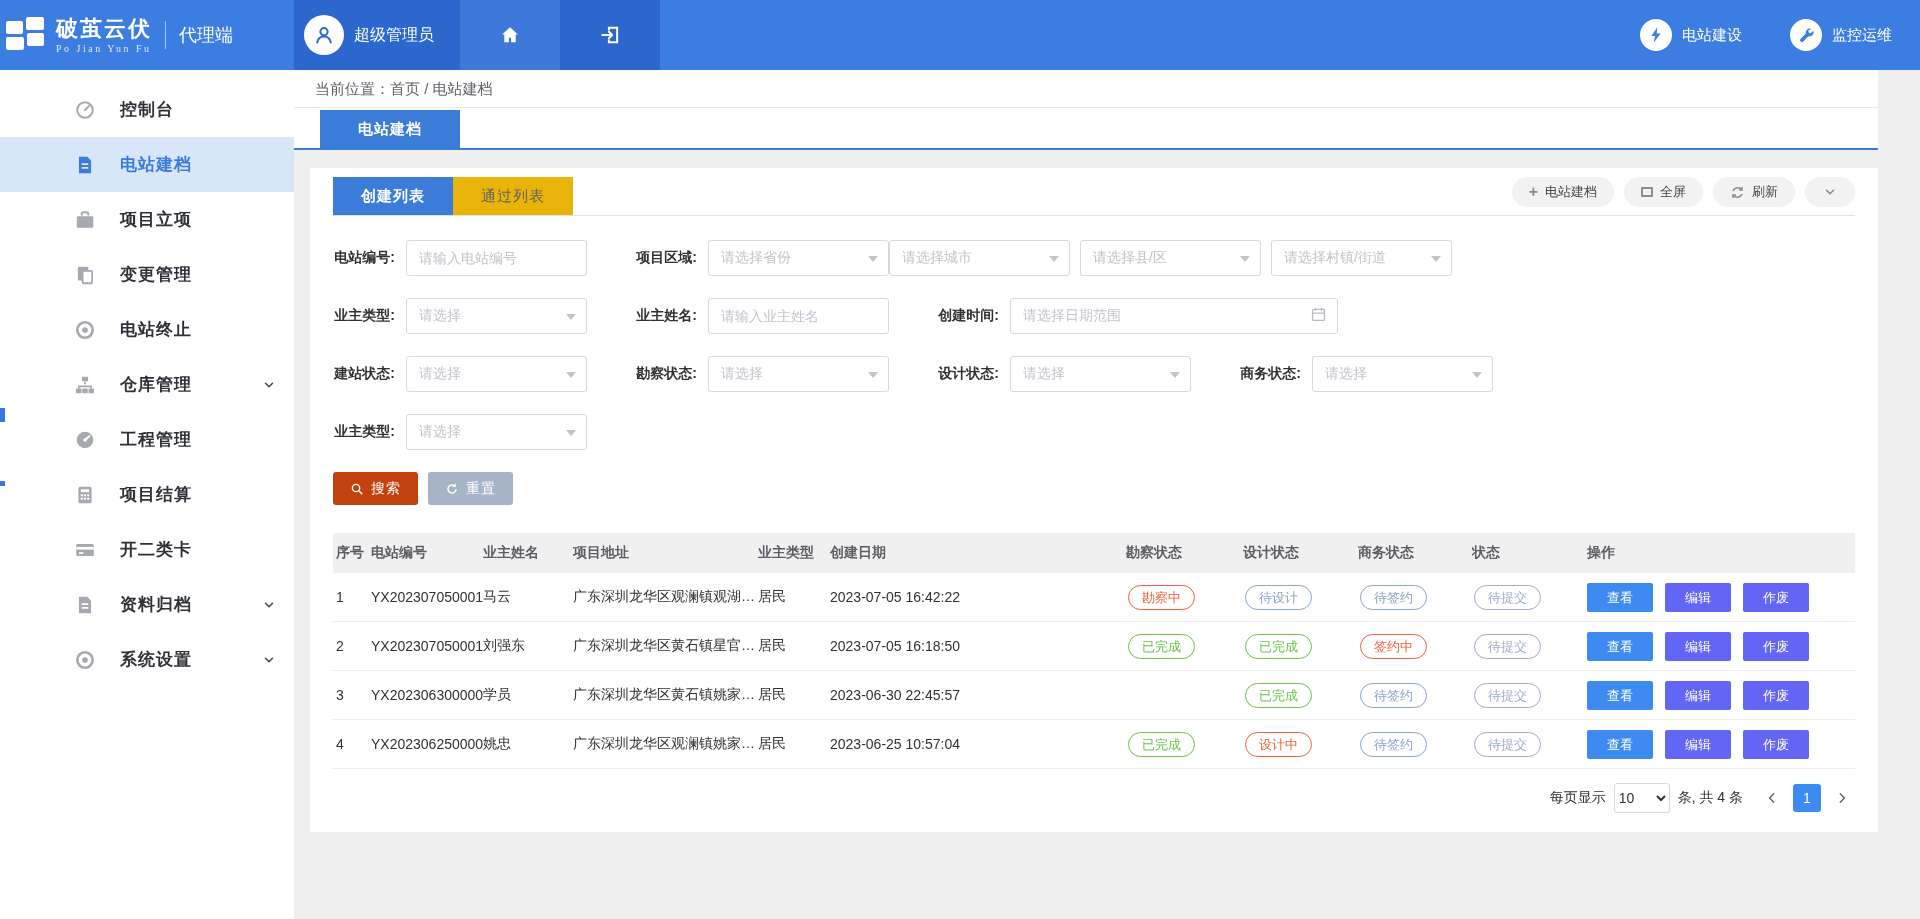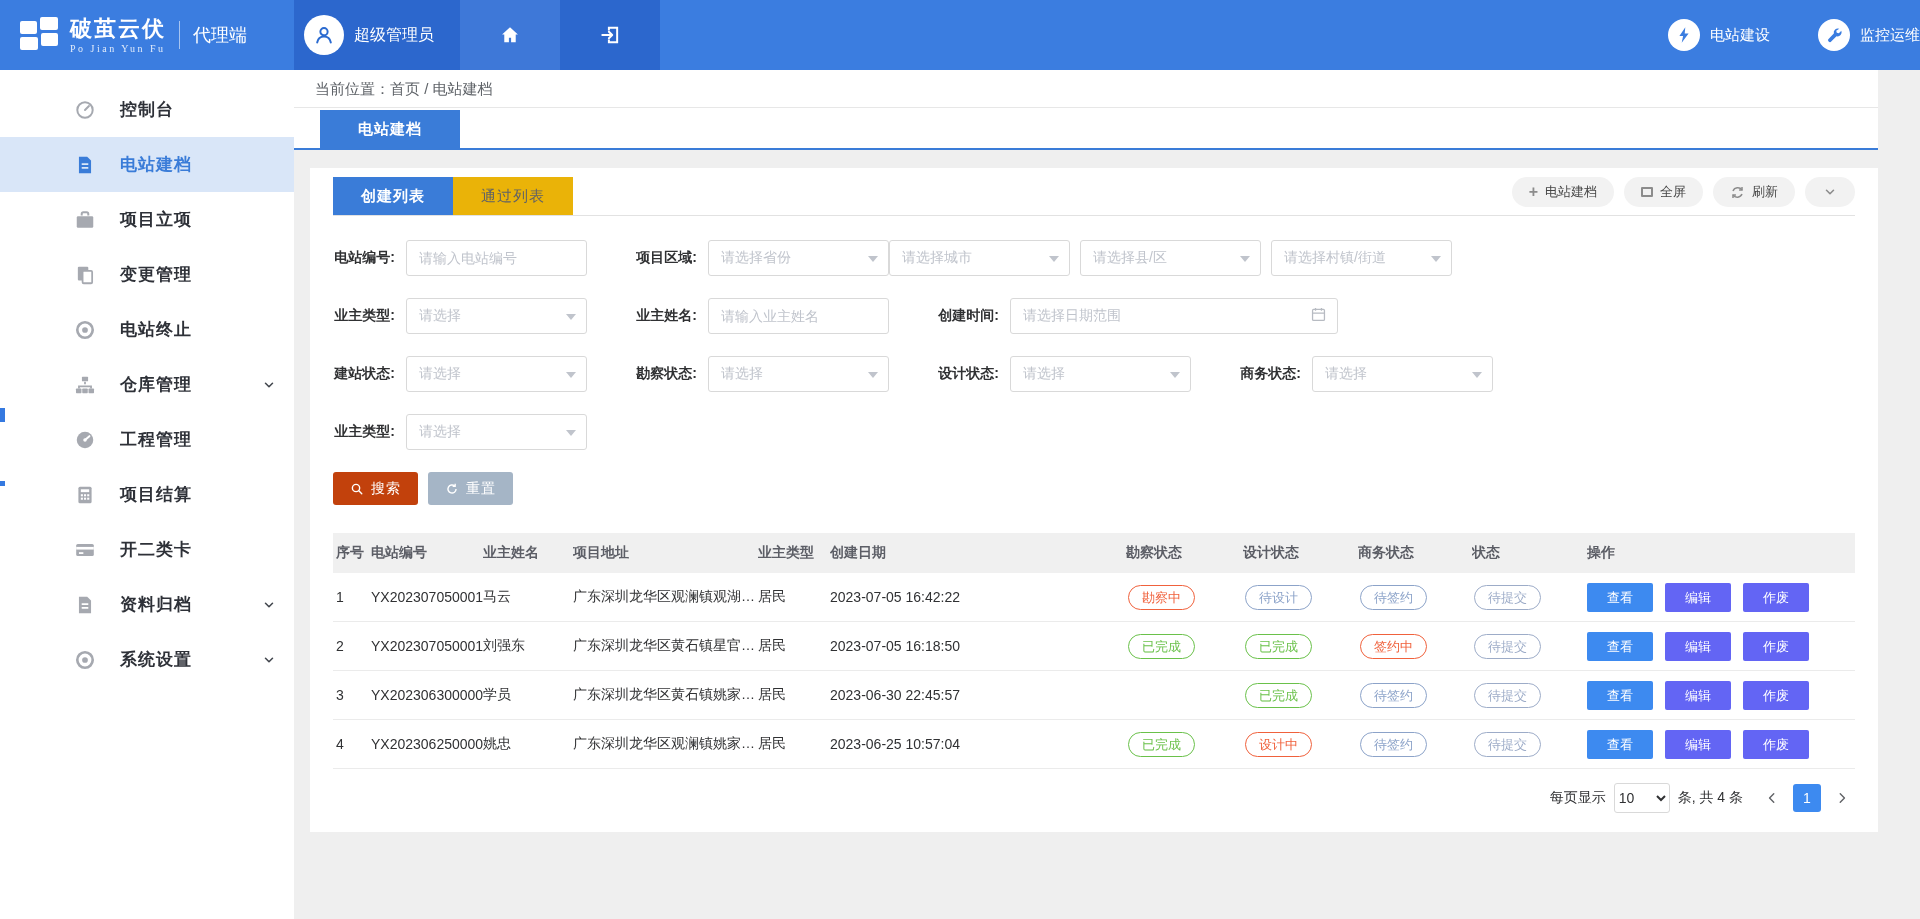--- a/index.html
+++ b/index.html
@@ -2,39 +2,39 @@
 <html><head>
 <meta charset="utf-8">
 <style>
   * { margin:0; padding:0; box-sizing:border-box; }
   html,body { width:1920px; height:919px; overflow:hidden; }
   body { font-family:"Liberation Sans","DejaVu Sans",sans-serif; color:#303133; background:#efefef; }
   .app { position:relative; width:1920px; height:919px; }
 
   
   header { position:absolute; top:0; left:0; right:0; height:70px; background:#3b7de0; display:flex; align-items:stretch; }
-  .logo-area { width:294px; display:flex; align-items:center; padding-left:20px; }
+  .logo-area { width:294px; display:flex; align-items:center; padding-left:6px; }
   .logo-mark { position:relative; width:40px; height:36px; margin-right:10px; flex:none; }
   .logo-mark i { position:absolute; background:#fff; border-radius:2px; }
   .logo-mark .t1 { left:0; top:4px; width:17px; height:13px; }
   .logo-mark .t2 { left:20px; top:0; width:18px; height:13px; }
   .logo-mark .t3 { left:0; top:20px; width:18px; height:13px; }
   .logo-mark .t4 { left:21px; top:16px; width:17px; height:13px; }
   .logo-title { color:#fff; font-size:22px; font-weight:bold; letter-spacing:2px; line-height:24px; }
   .logo-sub { color:rgba(255,255,255,.85); font-size:10px; letter-spacing:2.5px; margin-top:2px;font-family:Liberation Serif, serif; }
   .logo-divider { width:1px; height:28px; background:rgba(255,255,255,.55); margin:0 13px; }
   .portal { color:#fff; font-size:18px; }
   .user-block { background:#2c67cd; display:flex; align-items:center; padding:0 18px 0 10px; gap:10px; min-width:166px; cursor:pointer; }
   .avatar { width:40px; height:40px; border-radius:50%; background:#fff; display:flex; align-items:center; justify-content:center; }
   .user-name { color:#fff; font-size:16px; white-space:nowrap; }
   .hbtn { width:100px; display:flex; align-items:center; justify-content:center; cursor:pointer; }
   .hbtn.home { background:#3e78d8; }
   .hbtn.exit { background:#2c67cd; }
   .hspace { flex:1; }
-  .qlinks { display:flex; gap:48px; }
+  .qlinks { display:flex; gap:48px; margin-right:28px; }
   .qlink { display:flex; align-items:center; gap:10px; cursor:pointer; }
   .qcircle { width:32px; height:32px; border-radius:50%; background:#fff; display:flex; align-items:center; justify-content:center; }
   .qlabel { color:#fff; font-size:15px; white-space:nowrap; }
 
   
   .sidebar { position:absolute; top:70px; left:0; bottom:0; width:294px; background:#fff; padding-top:12px; }
   .edge-mark { position:absolute; left:0; width:5px; background:#3579e0; }
   .edge-mark.m1 { top:338px; height:14px; }
   .edge-mark.m2 { top:411px; height:5px; }
   .side-item { height:55px; display:flex; align-items:center; padding-left:74px; cursor:pointer; }

